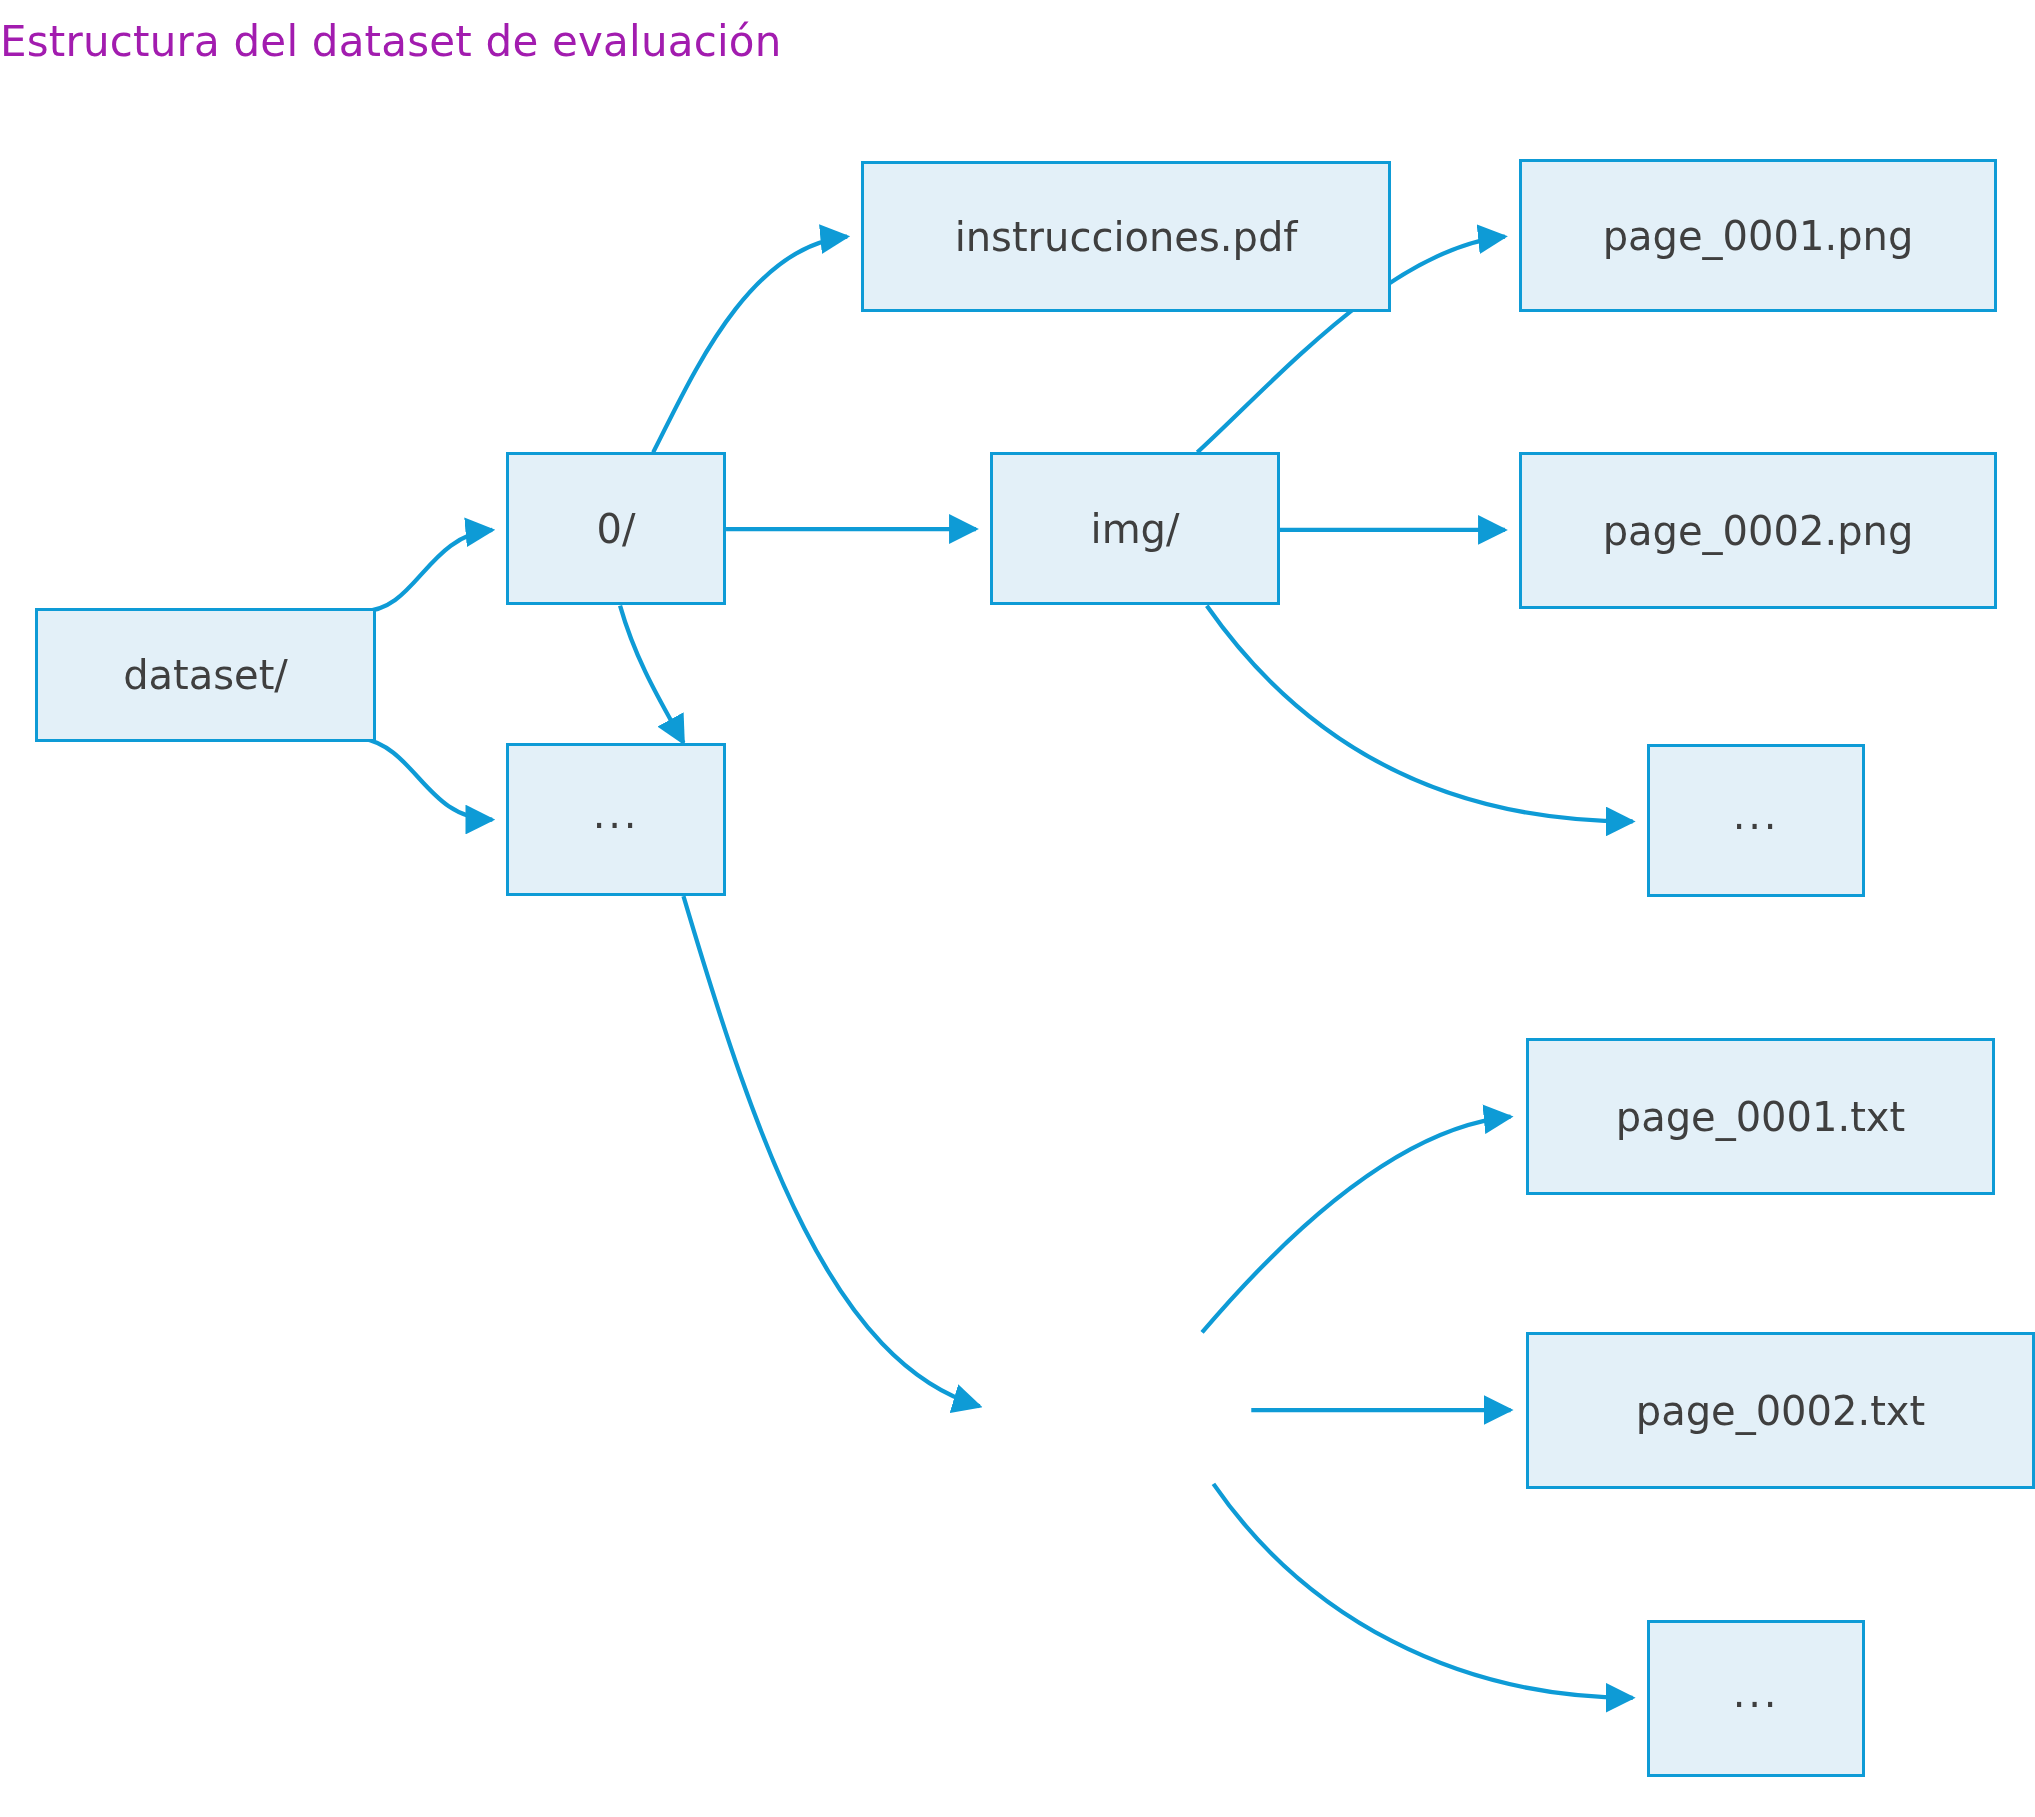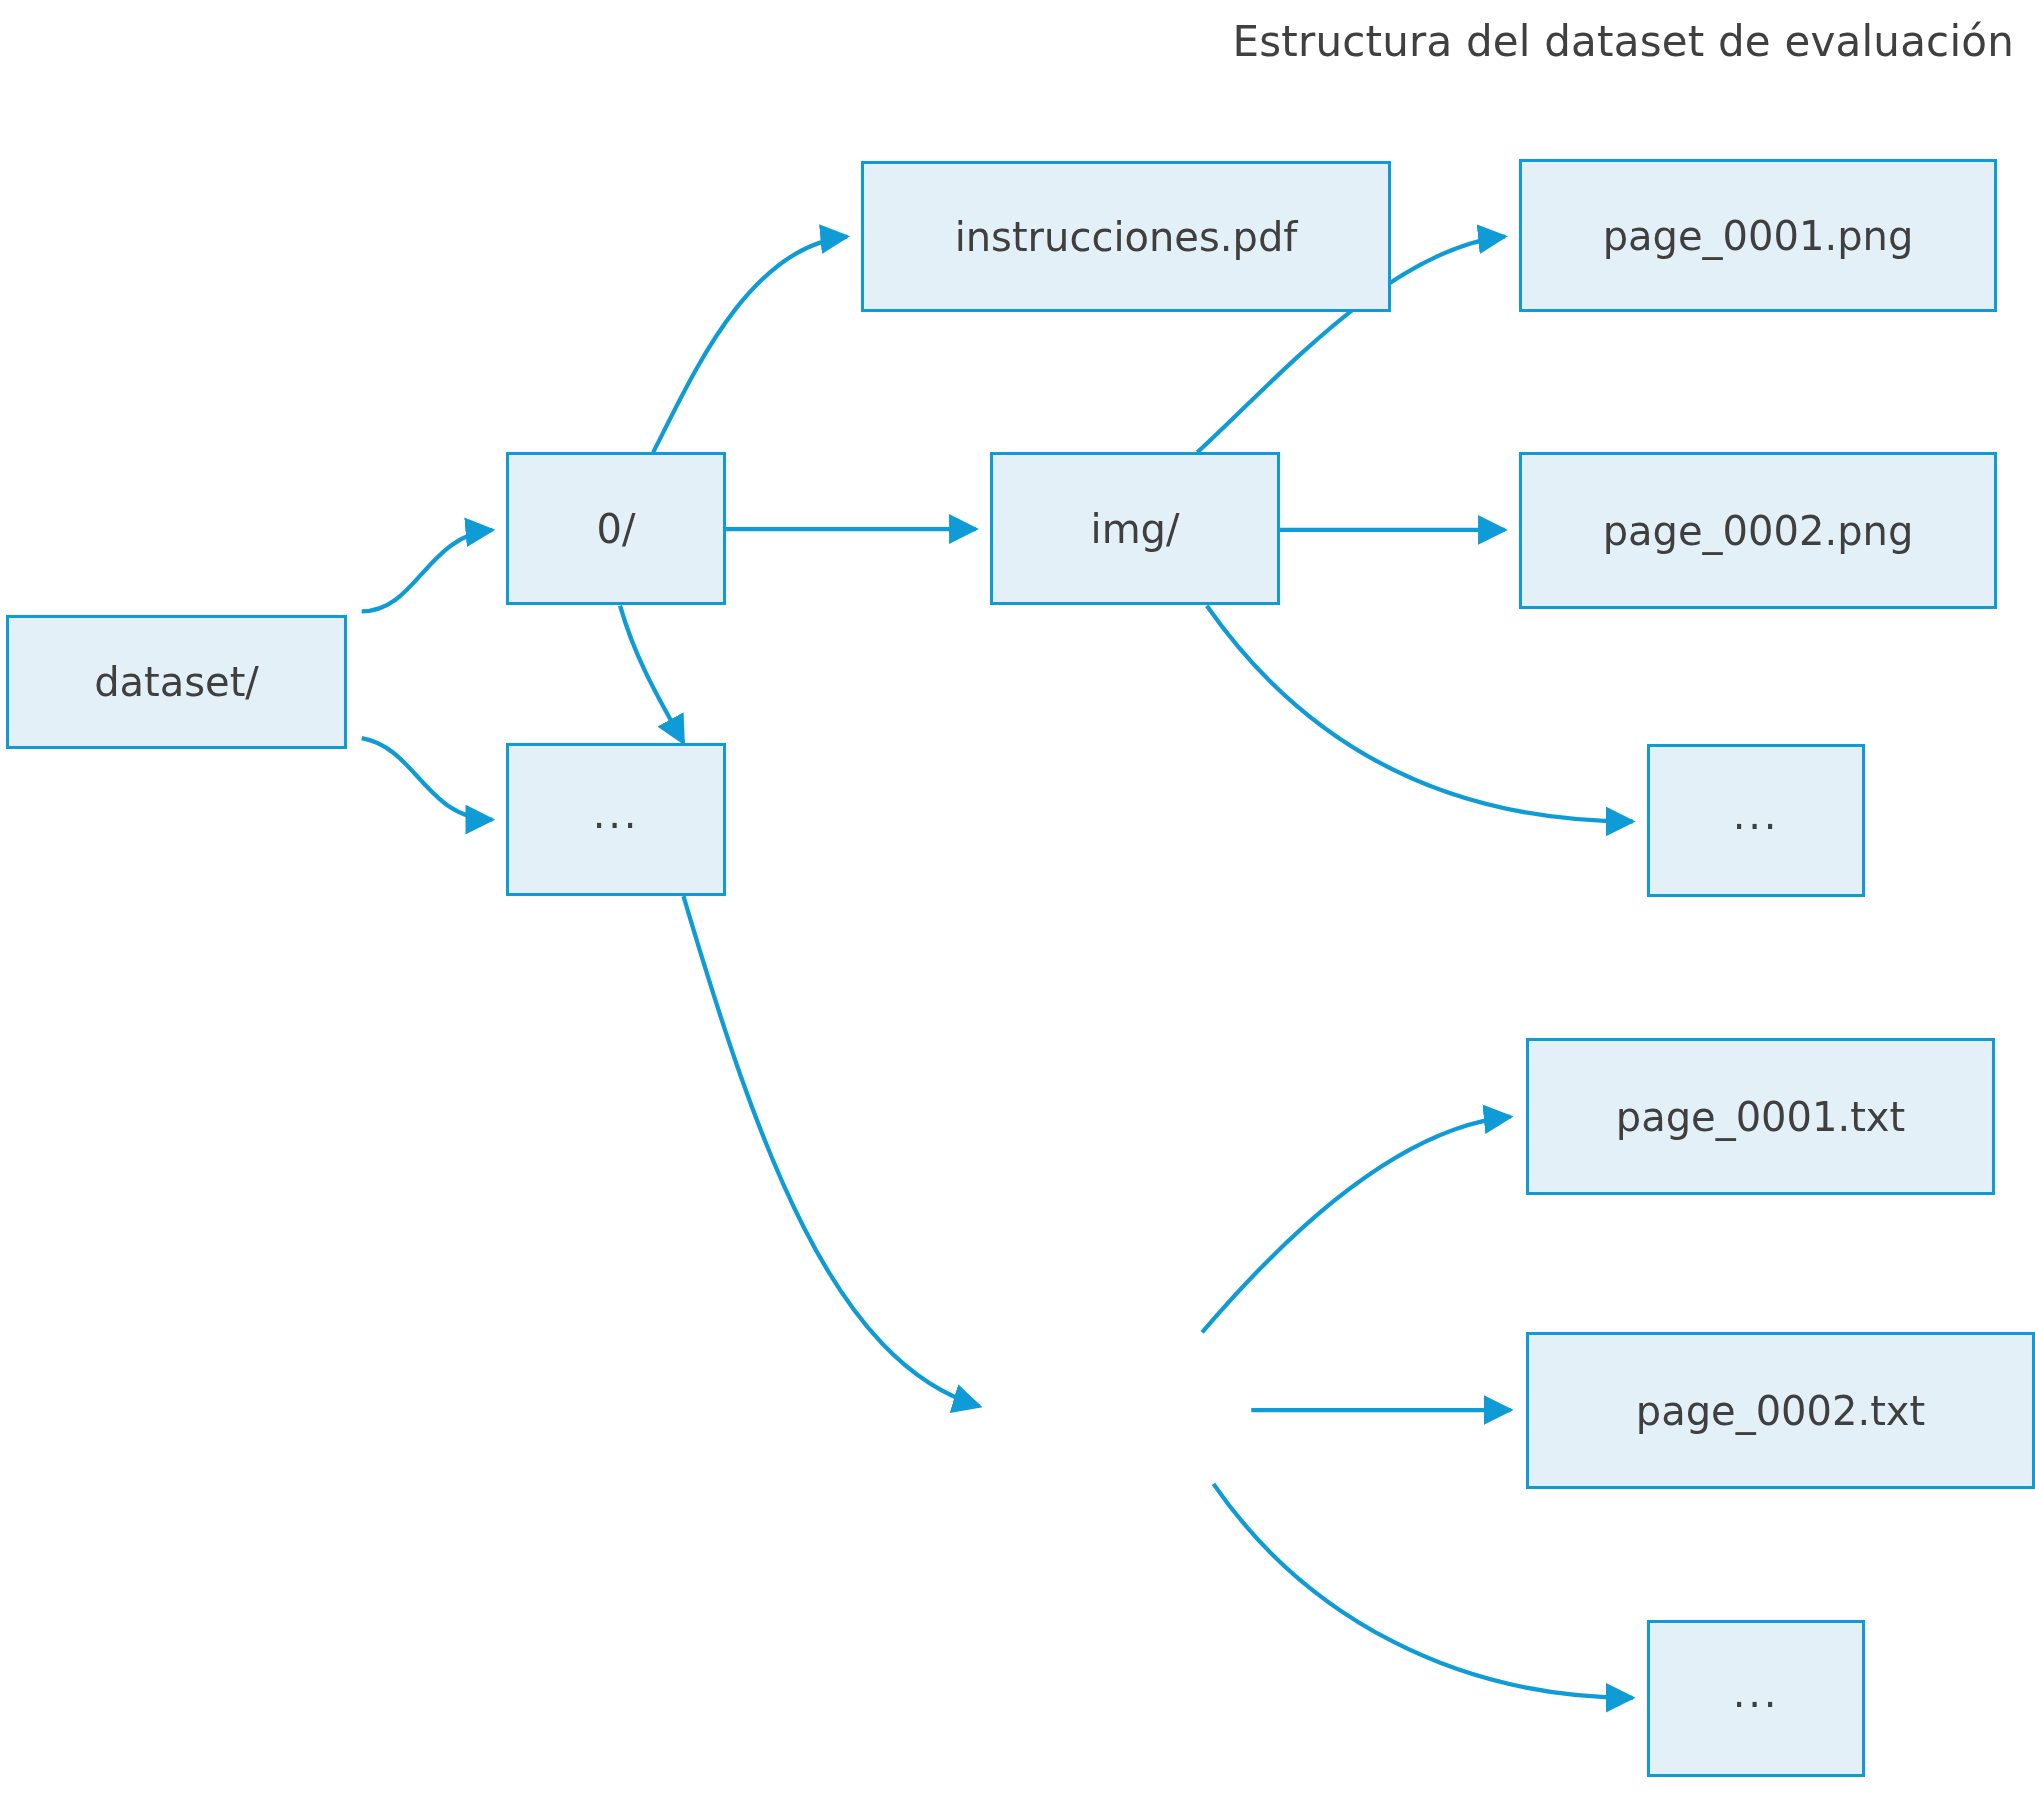--- a/index.html
+++ b/index.html
@@ -16,23 +16,23 @@
     width: 2036px;
     height: 1817px;
     background: #ffffff;
     overflow: hidden;
   }
   #diagram-title {
     position: absolute;
     left: 0;
     top: 17px;
     width: 2014px;
-    text-align: right;
+    text-align: left;
     font-size: 42px;
-    color: #404040;
+    color: #a21caf;
     font-family: "DejaVu Sans", "Liberation Sans", sans-serif;
     letter-spacing: 0.2px;
     white-space: nowrap;
   }
   #edges {
     position: absolute;
     left: 0;
     top: 0;
     width: 2036px;
     height: 1817px;
@@ -98,21 +98,21 @@
       <path d="M 722 947 C 800 1210 880 1440 1035 1486"></path>
 
       <path d="M 1270 1408 C 1345 1320 1470 1192 1596 1180"></path>
 
       <path d="M 1322 1490 L 1596 1490"></path>
 
       <path d="M 1282 1568 C 1380 1710 1540 1794 1725 1794"></path>
     </g>
   </svg>
 
-  <div class="node" style="left:6px; top:608px; width:341px; height:134px;margin-top:7px;">
+  <div class="node" style="left:35px; top:608px; width:341px; height:134px;">
     <span class="nlabel">dataset/</span>
   </div>
 
   <div class="node" style="left:506px; top:452px; width:220px; height:153px;">
     <span class="nlabel">0/</span>
   </div>
 
   <div class="node ellipsis" style="left:506px; top:743px; width:220px; height:153px;">
     <span class="nlabel">...</span>
   </div>

